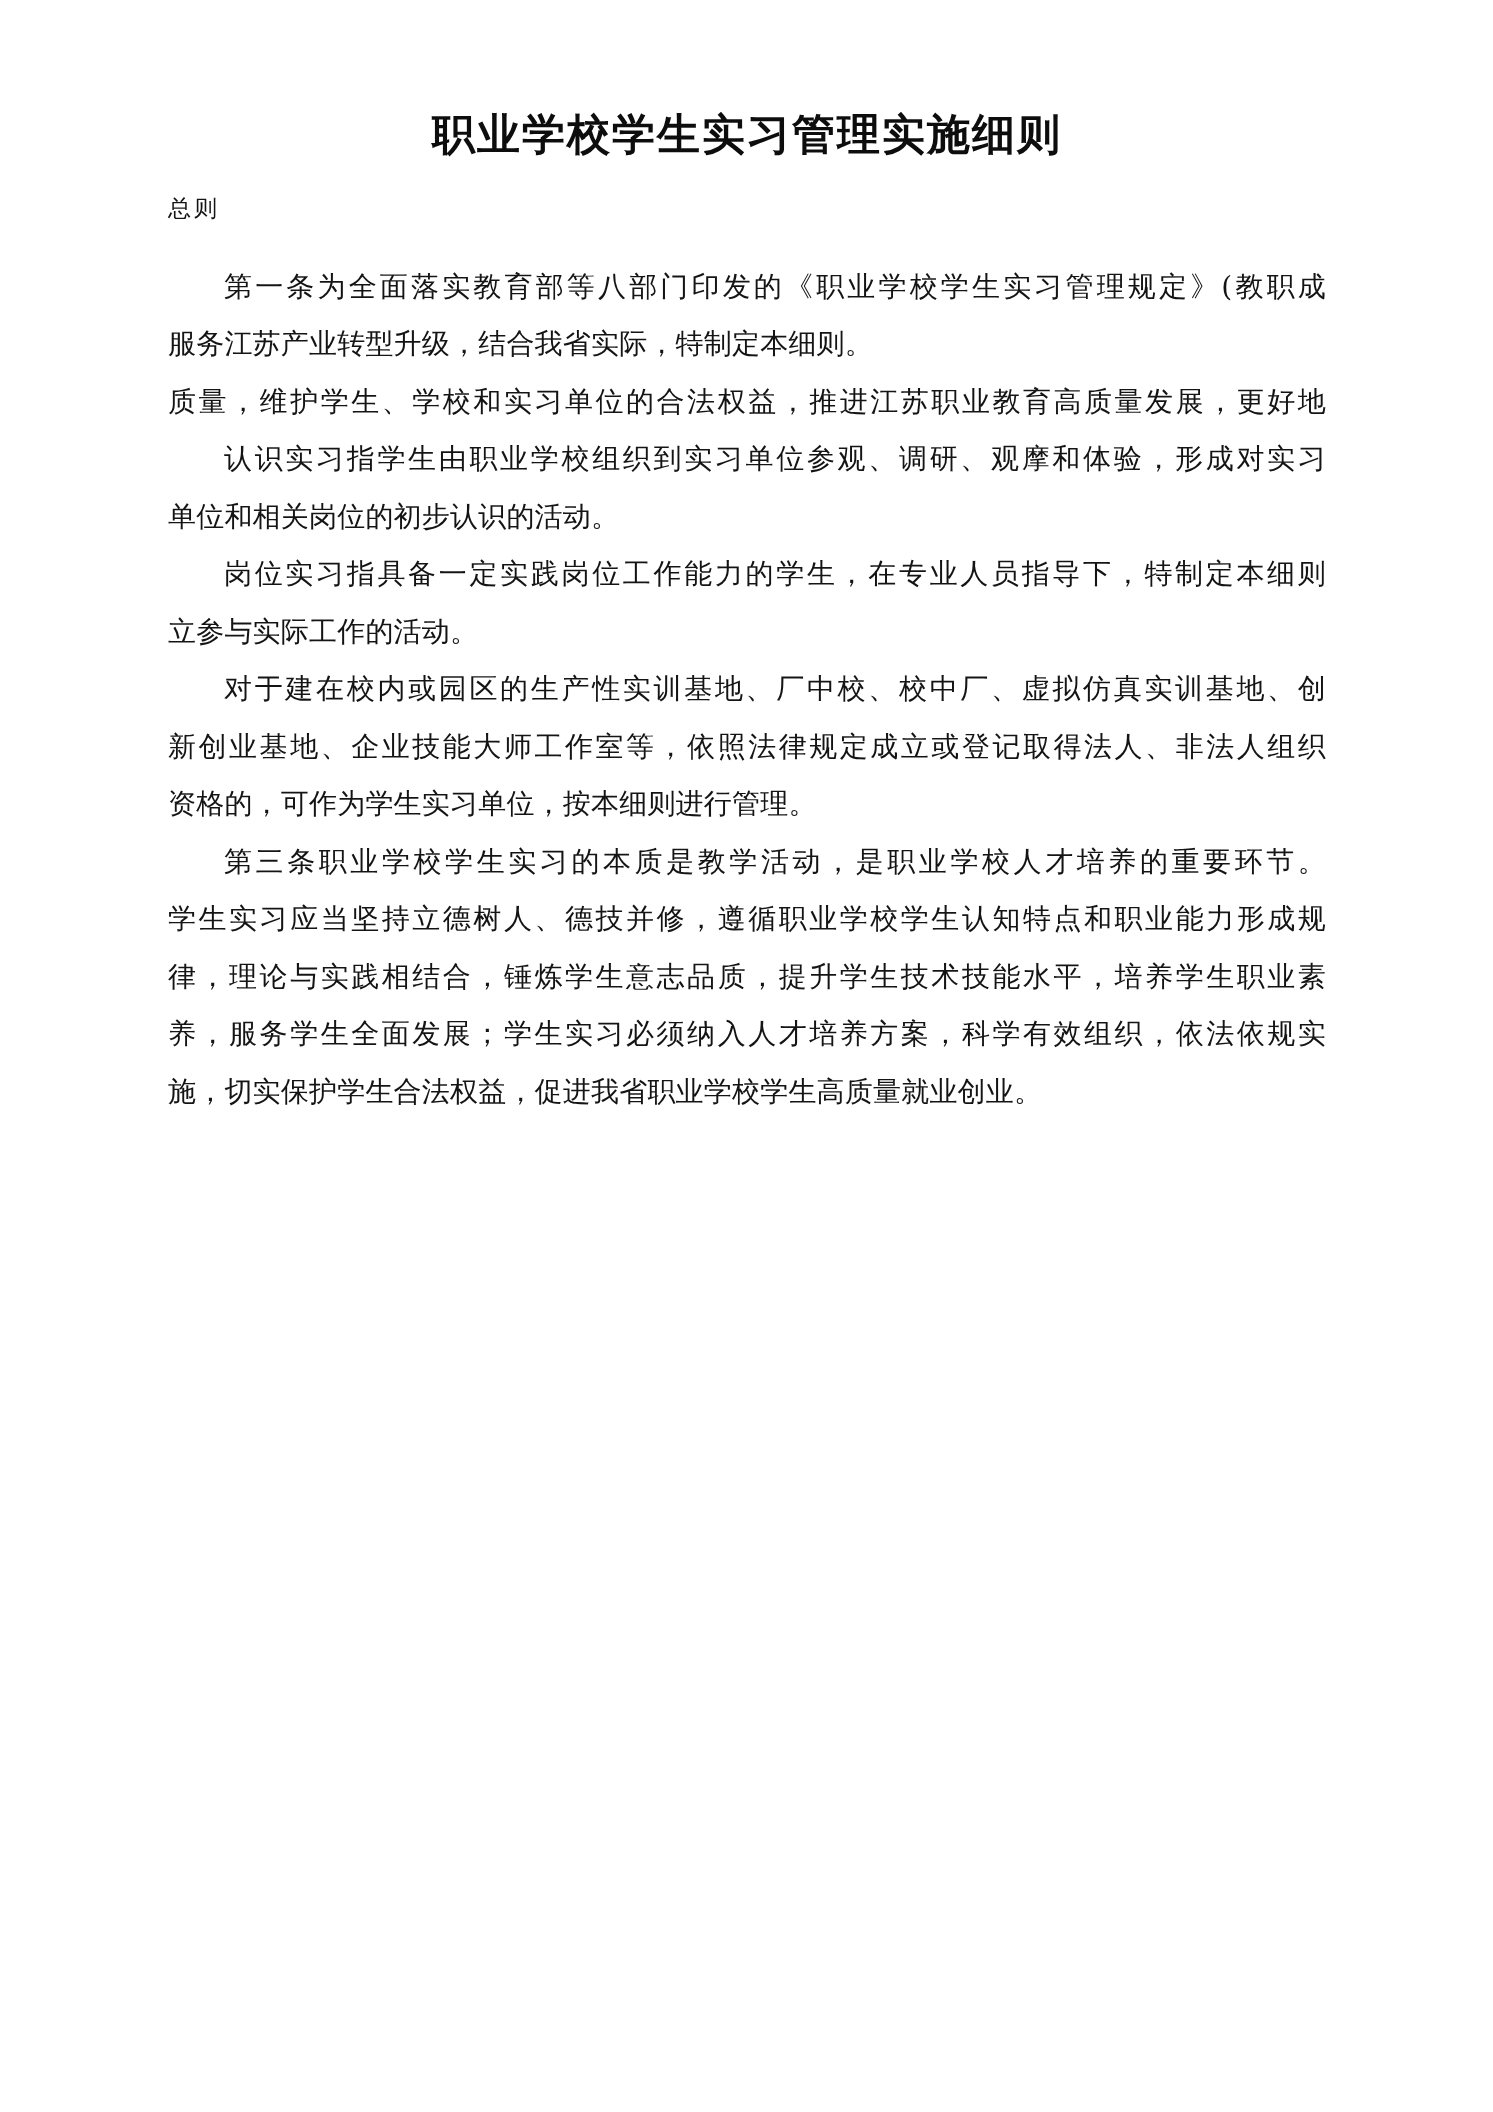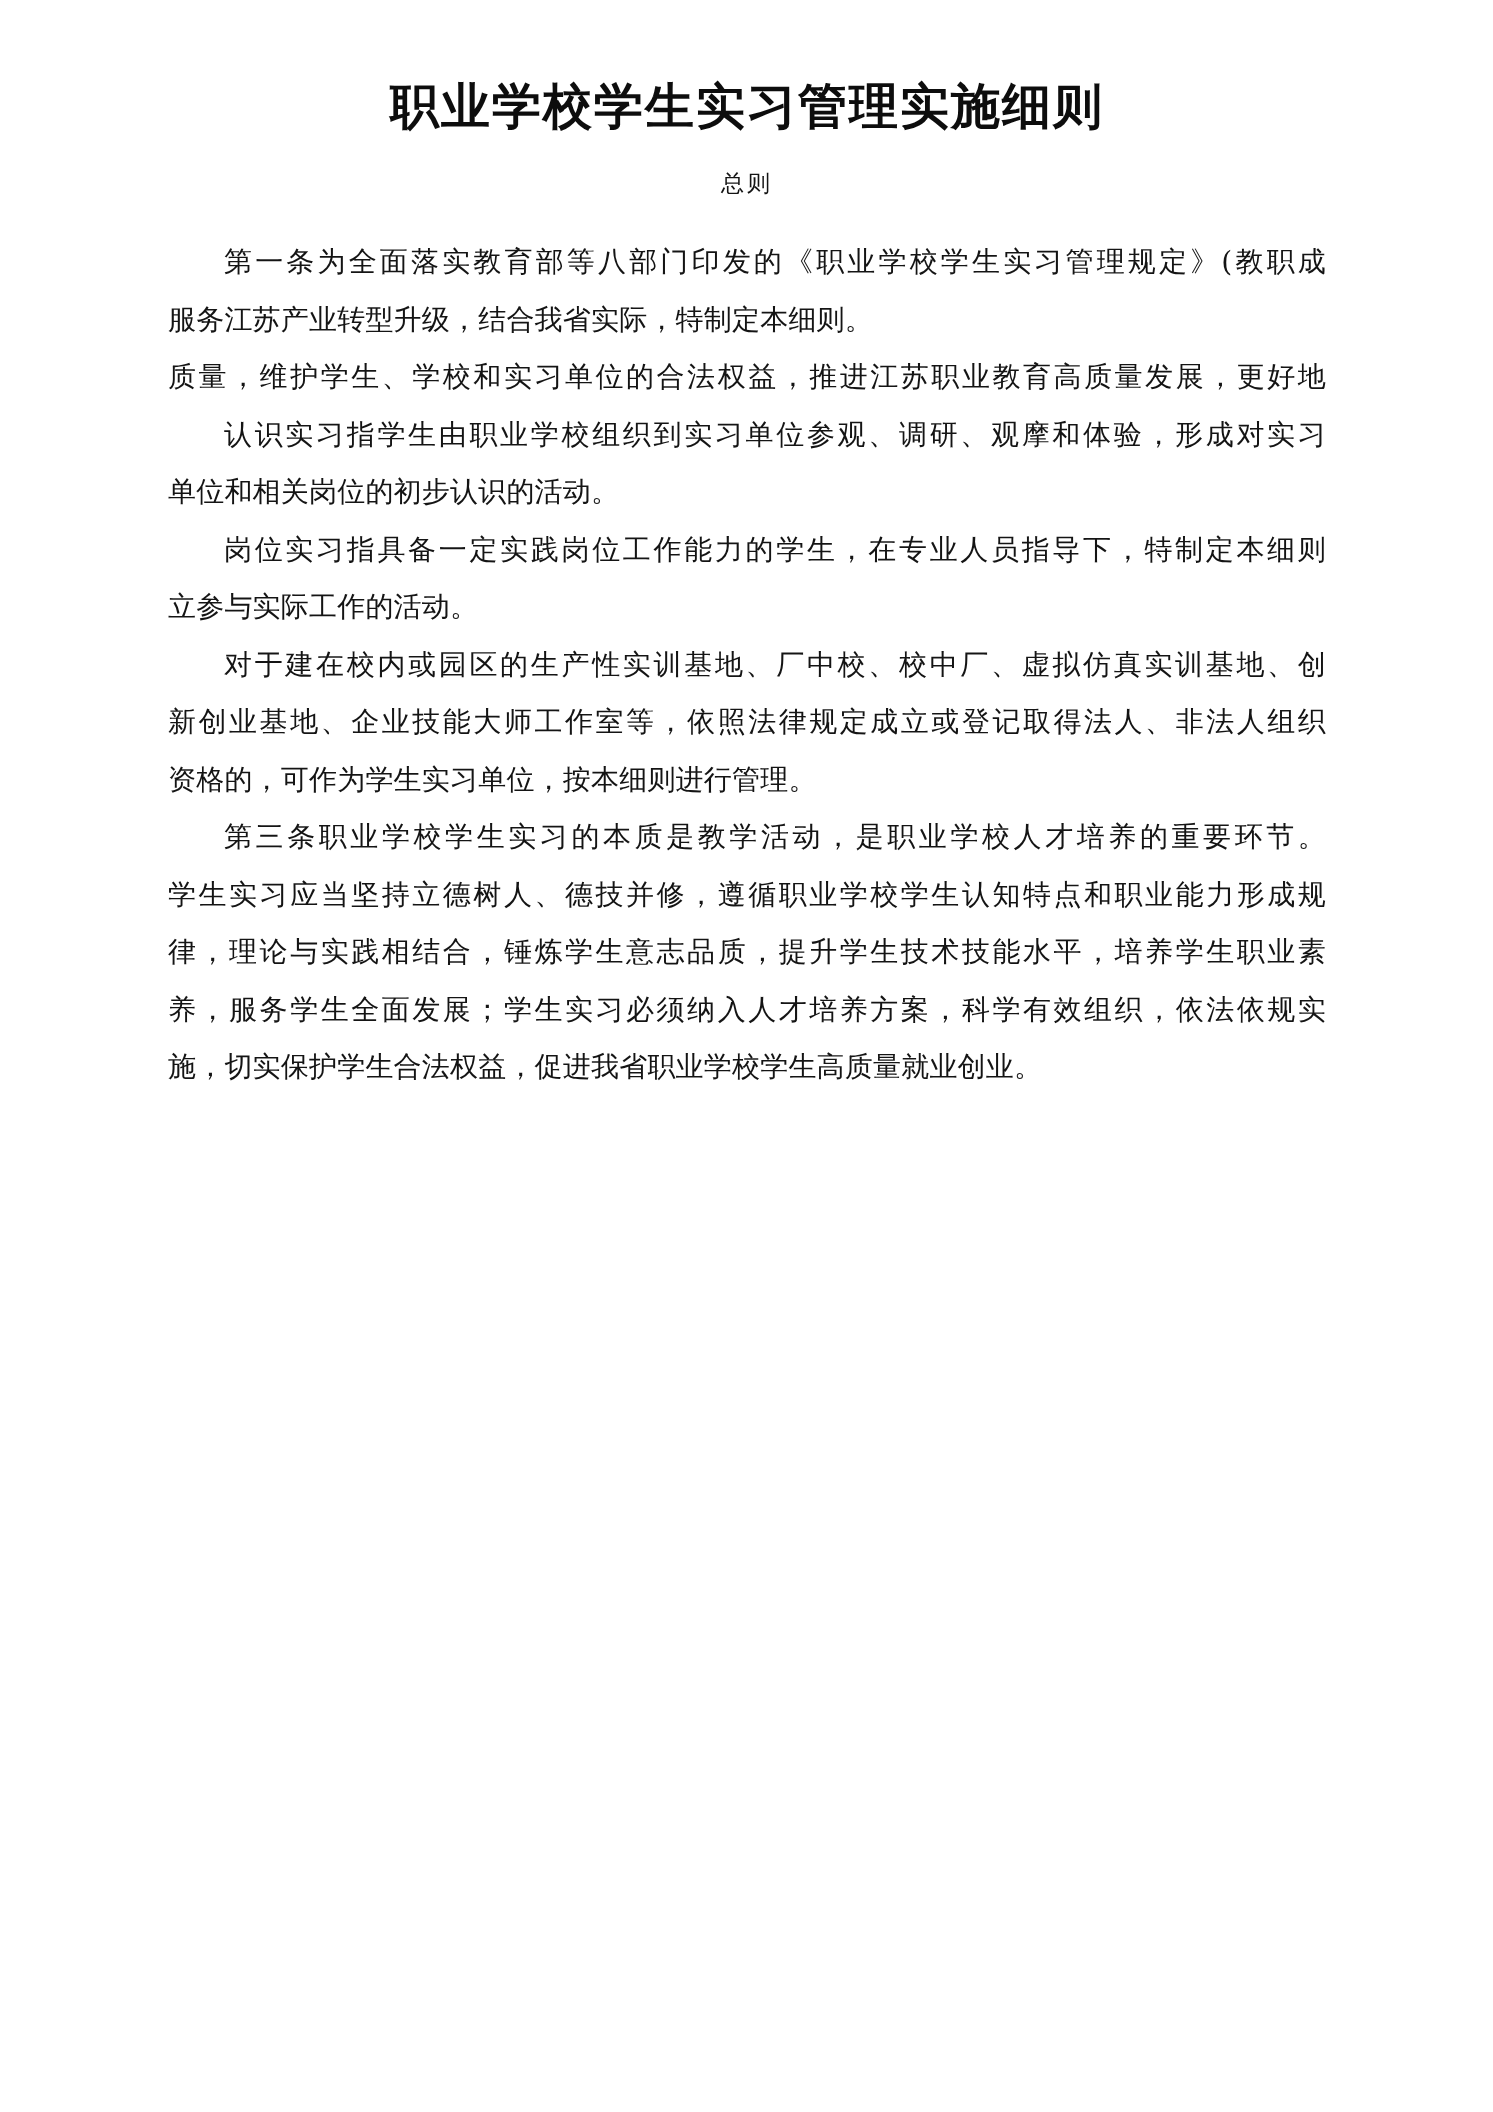--- a/index.html
+++ b/index.html
@@ -22,31 +22,30 @@
     overflow: hidden;
   }
   .content {
     position: absolute;
     left: 168px;
     top: 0;
     width: 1158px;
   }
   .doc-title {
     text-align: center;
-    font-size: 49px;
+    font-size: 43px;
     font-weight: 700;
     letter-spacing: 2px;
     color: #0d0d0d;
     margin: 0;
-    padding-top: 76px;
+    padding-top: 108px;
     line-height: 1.25;
     font-family: "DejaVu Serif", "Liberation Serif", serif;
   }
   .doc-subtitle {
-    text-align: center;
     font-size: 23px;
     font-weight: 400;
     color: #141414;
     margin: 0;
     padding-top: 32px;
     letter-spacing: 3px;
     line-height: 1.3;
   }
   .body-block {
     margin-top: 34px;

